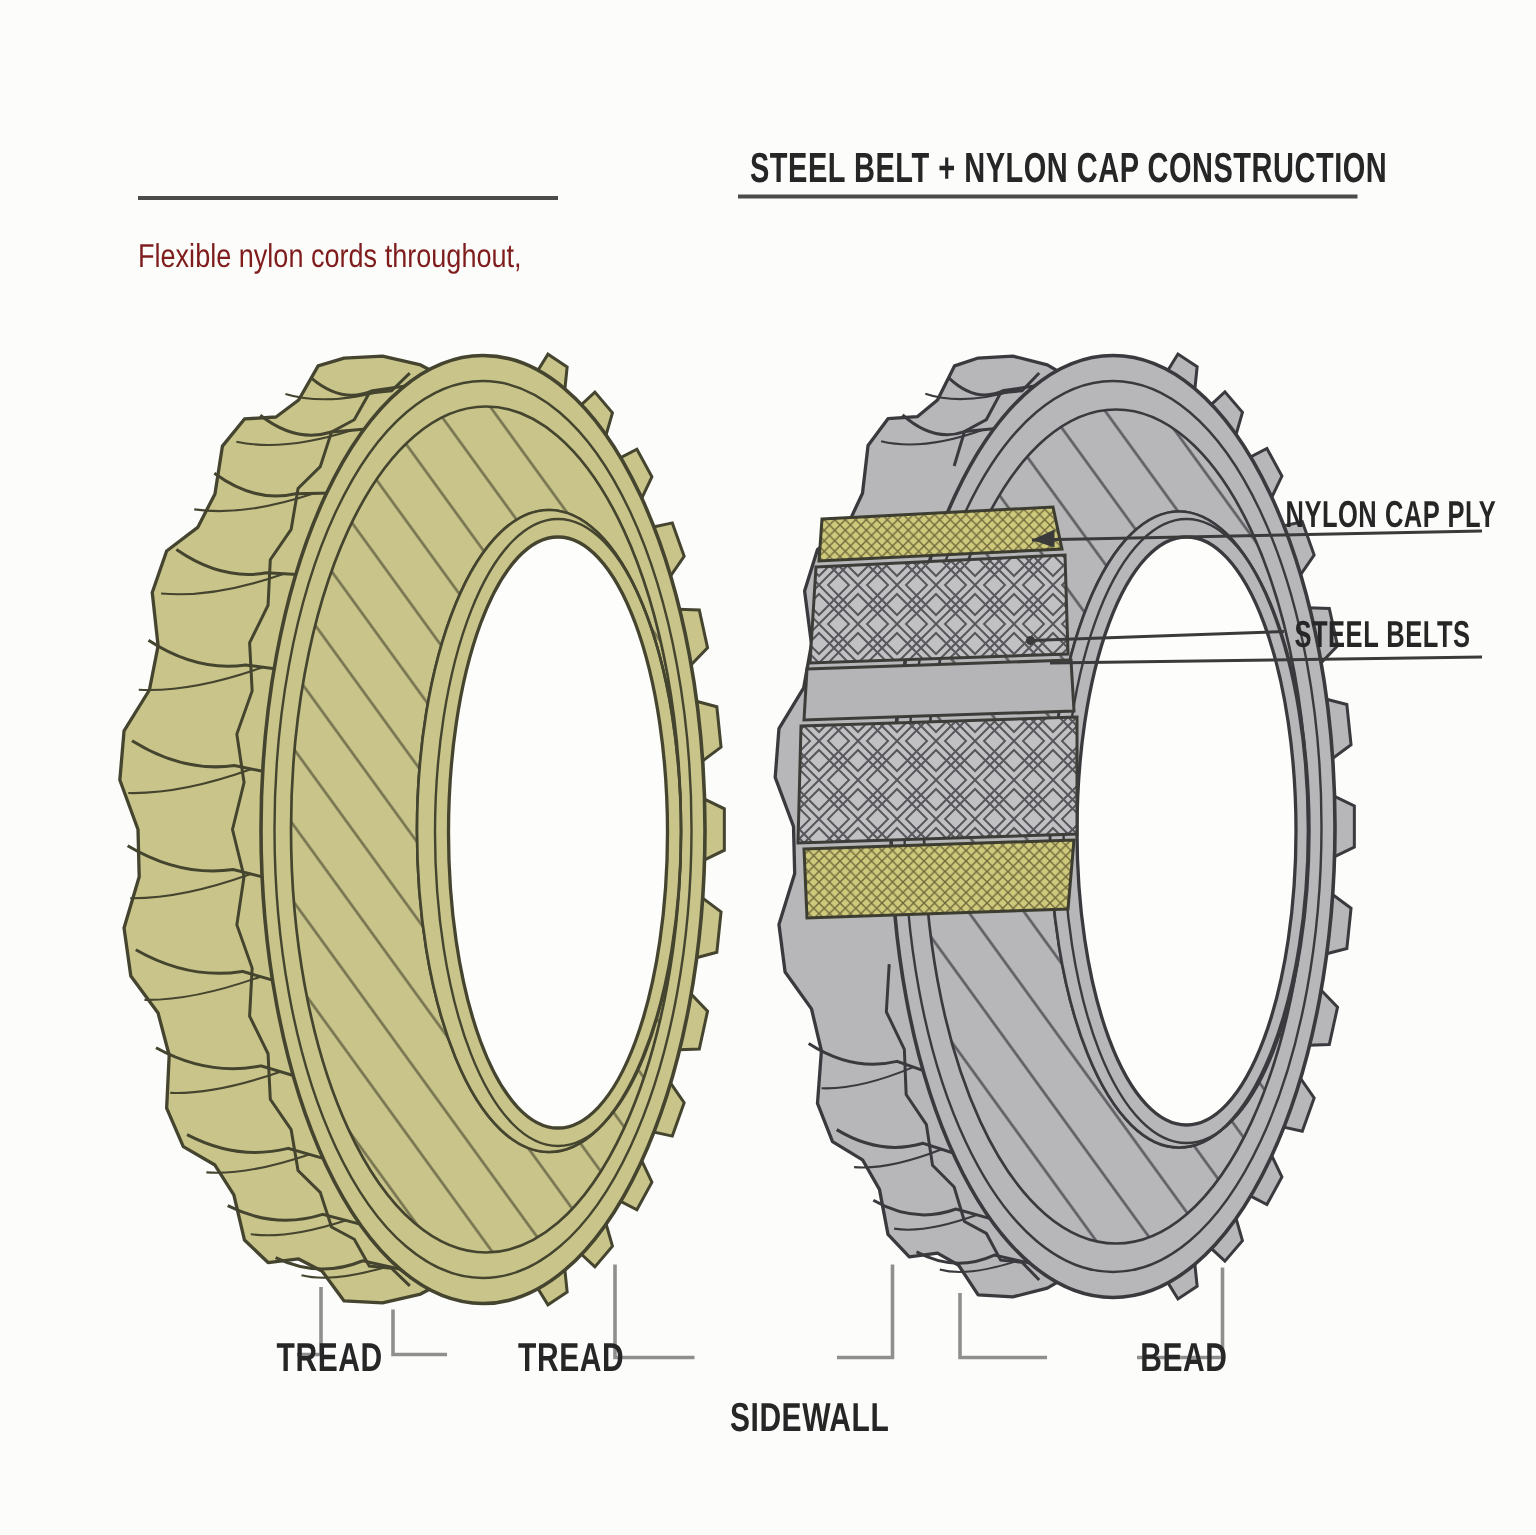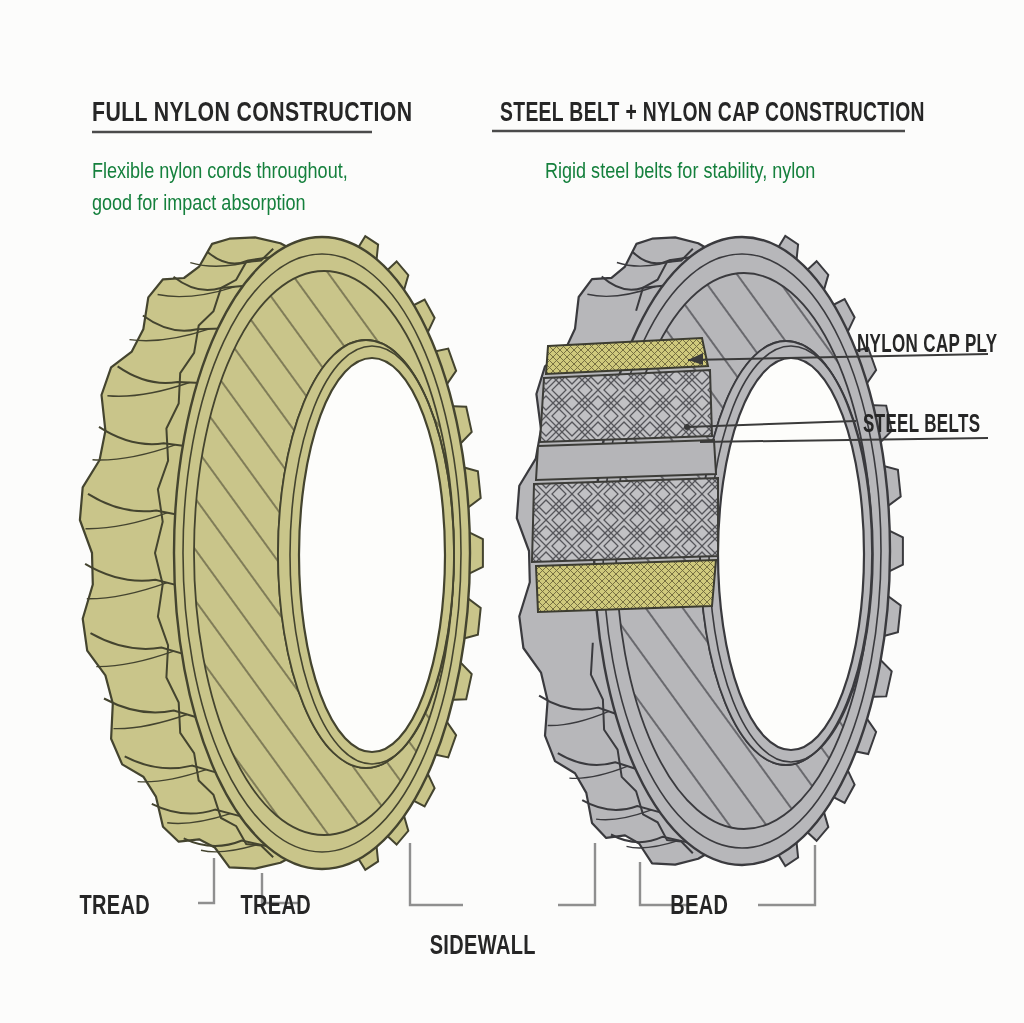--- a/index.html
+++ b/index.html
@@ -1,32 +1,32 @@
 <!DOCTYPE html>
 <html><head>
 <meta charset="utf-8">
 <style>
   html,body{margin:0;padding:0;background:#fcfcfb;}
   #stage{position:relative;width:1024px;height:1023px;background:#fcfcfb;overflow:hidden;
          font-family:"Liberation Sans",sans-serif;}
   #art{position:absolute;left:0;top:0;}
   .lbl{position:absolute;font-weight:700;color:#262626;white-space:nowrap;line-height:1;}
-  .desc{position:absolute;font-weight:400;color:#15803d;white-space:nowrap;line-height:1;}
+  .desc{position:absolute;font-weight:400;color:#7f1d1d;white-space:nowrap;line-height:1;}
   .cx{display:inline-block;transform-origin:left top;}
   .ctr{display:inline-block;transform-origin:center top;}
   .s76{transform:scaleX(.76);}
   .s69{transform:scaleX(.69);}
   .s82{transform:scaleX(.82);}
   .s68{transform:scaleX(.68);}
   .s74{transform:scaleX(.74);}
   .title{font-size:28px;letter-spacing:.5px;}
   .desc{font-size:22px;}
   .callout{font-size:25px;letter-spacing:.5px;}
   .bottom{font-size:27px;letter-spacing:.5px;}
-  .bwrap{position:absolute;width:200px;text-align:left;}
+  .bwrap{position:absolute;width:200px;text-align:right;}
   .bandY{fill:url(#xh);stroke:#3c3c30;stroke-width:2;}
   .bandW{fill:url(#wv);stroke:#3c3c38;stroke-width:2;}
   .bandP{fill:#b5b5b8;stroke:#3c3c38;stroke-width:2;}
   .callLine{stroke:#3a3a3a;stroke-width:2;fill:none;}
   .bracket{stroke:#8f8f8f;stroke-width:2.4;fill:none;}
   .rule{stroke:#4b4b4b;stroke-width:2.6;}
 </style>
 </head>
 <body>
 
@@ -159,49 +159,40 @@
     <g>
       <path class="bracket" d="M214,858 V903 H198"></path>
       <path class="bracket" d="M262,873 V903 H298"></path>
       <path class="bracket" d="M410,843 V905 H463"></path>
       <path class="bracket" d="M595,843 V905 H558"></path>
       <path class="bracket" d="M640,862 V905 H698"></path>
       <path class="bracket" d="M815,845 V905 H758"></path>
     </g>
   </svg>
 
-  <div class="lbl title" style="left:92px;top:98px;">
-    <span class="cx s76">FULL NYLON CONSTRUCTION</span>
-  </div>
   <div class="lbl title" style="left:500px;top:98px;">
     <span class="cx s69">STEEL BELT + NYLON CAP CONSTRUCTION</span>
   </div>
 
   <div class="desc" style="left:92px;top:160px;">
     <span class="cx s82">Flexible nylon cords throughout,</span>
-  </div>
-  <div class="desc" style="left:92px;top:192px;">
-    <span class="cx s82">good for impact absorption</span>
-  </div>
-  <div class="desc" style="left:545px;top:160px;">
-    <span class="cx s82">Rigid steel belts for stability, nylon</span>
   </div>
 
   <div class="lbl callout" style="left:857px;top:331px;">
     <span class="cx s68">NYLON CAP PLY</span>
   </div>
   <div class="lbl callout" style="left:863px;top:411px;">
     <span class="cx s68">STEEL BELTS</span>
   </div>
 
   <div class="bwrap" style="left:67px;top:892px;">
     <span class="lbl bottom ctr s74" style="position:static;">TREAD</span>
   </div>
   <div class="bwrap" style="left:228px;top:892px;">
     <span class="lbl bottom ctr s74" style="position:static;">TREAD</span>
   </div>
   <div class="bwrap" style="left:411px;top:892px;margin-top:40px;">
     <span class="lbl bottom ctr s74" style="position:static;">SIDEWALL</span>
   </div>
-  <div class="bwrap" style="left:660px;top:892px;">
+  <div class="bwrap" style="left:629px;top:892px;">
     <span class="lbl bottom ctr s74" style="position:static;">BEAD</span>
   </div>
 </div>
 
 </body></html>

